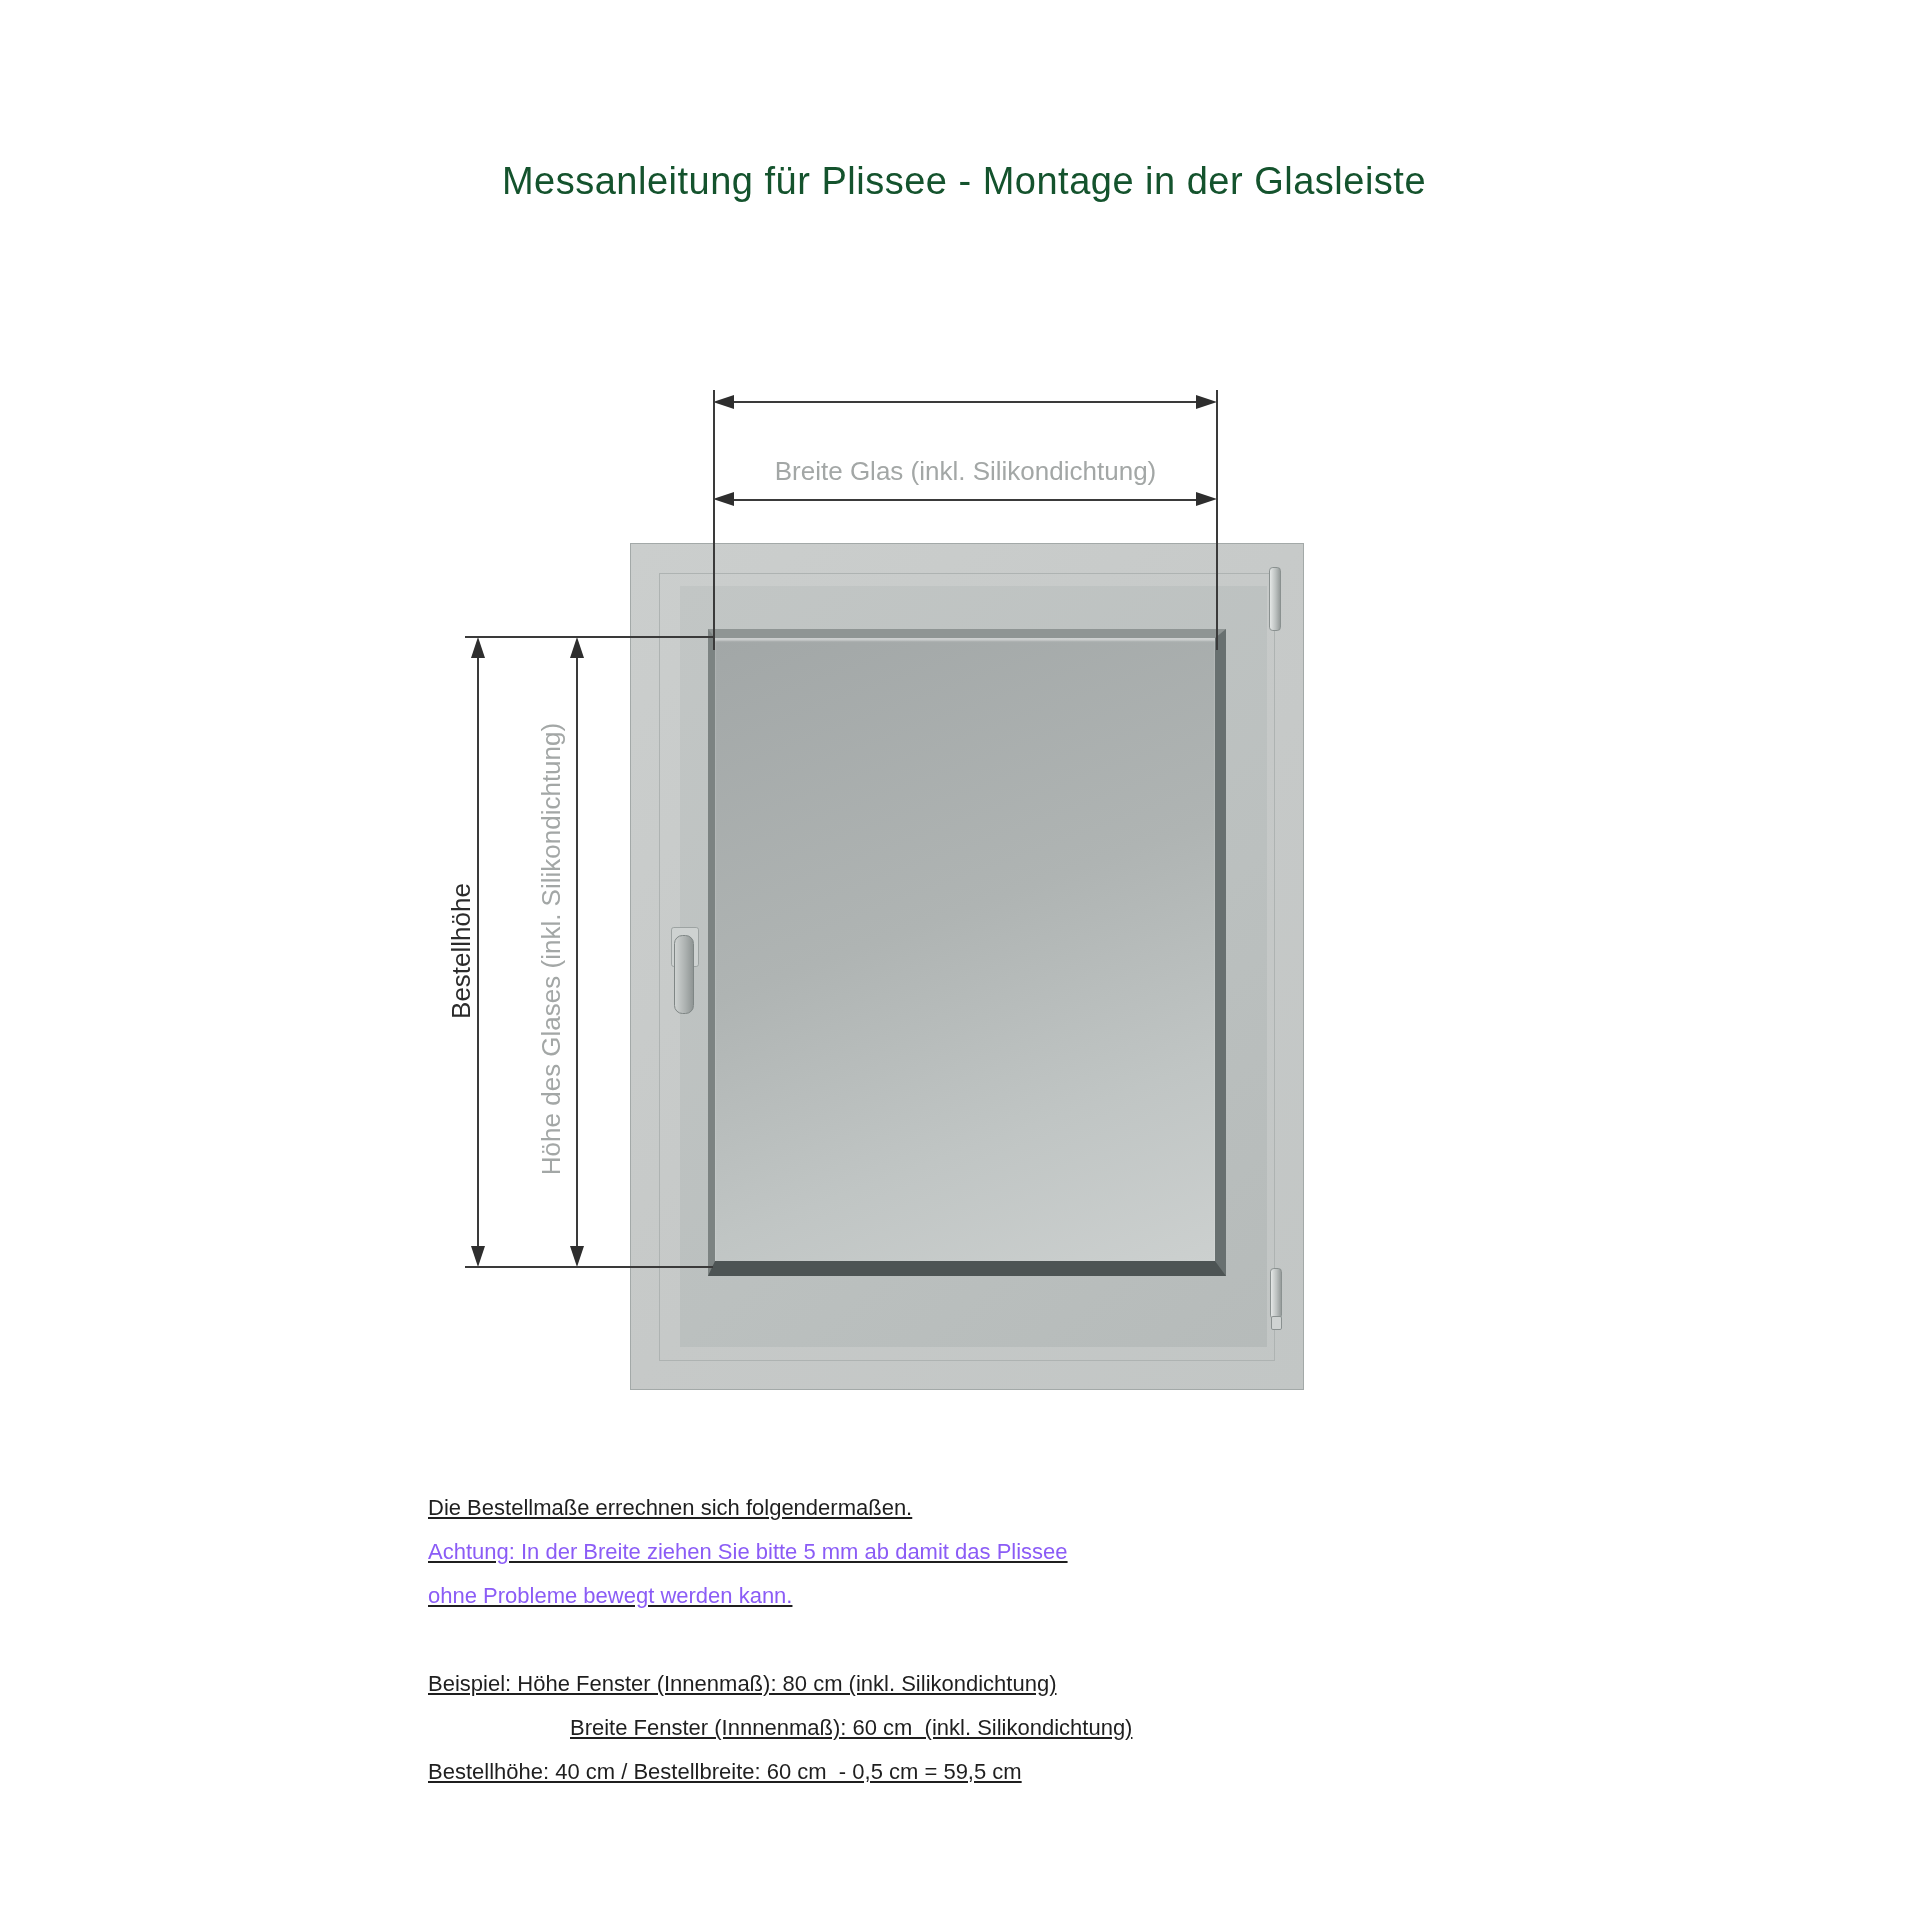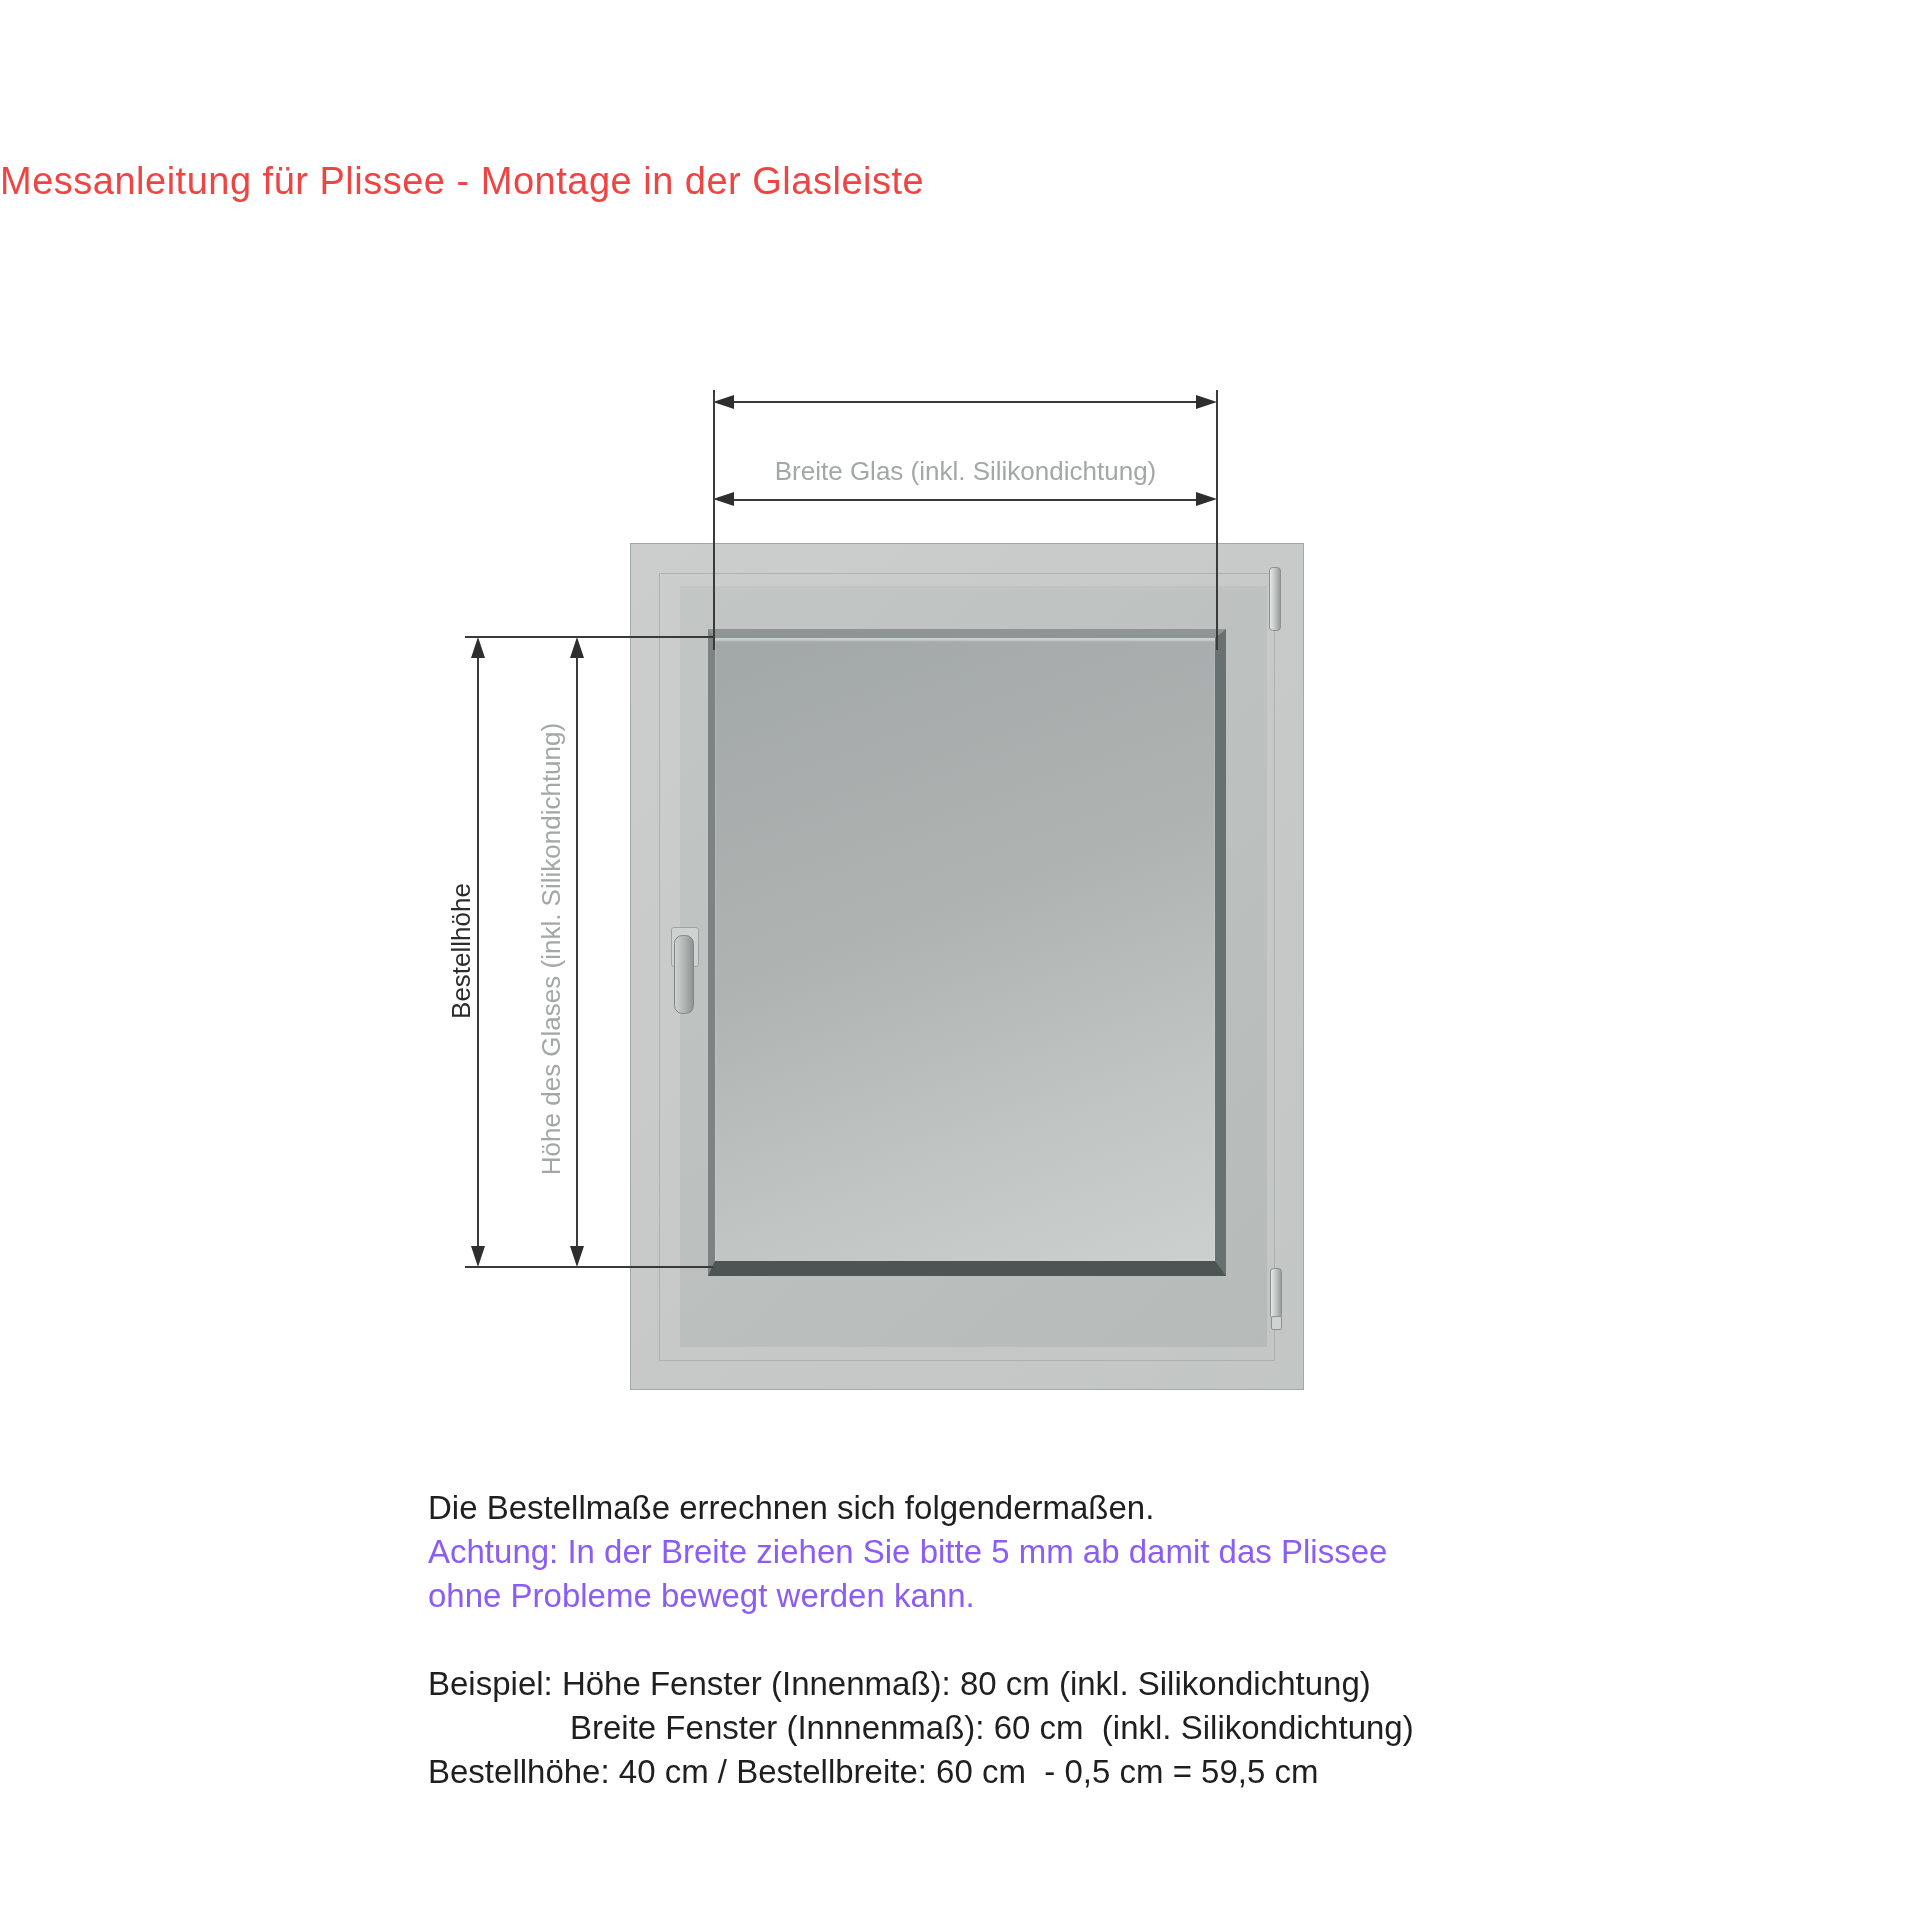--- a/index.html
+++ b/index.html
@@ -1,21 +1,21 @@
 <!DOCTYPE html>
 <html style="font-size:15px"><head>
 <meta charset="utf-8">
 <style>
   html,body{margin:0;padding:0;background:#ffffff;}
   .page{position:relative;width:1928px;height:1928px;background:#ffffff;overflow:hidden;
         font-family:"Liberation Sans", sans-serif;}
 
   
-  .title{position:absolute;left:0;top:160px;width:100%;
-         font-size:38px;color:#ef4444;font-weight:400;letter-spacing:0.5px;}
+  .title{position:absolute;left:0;top:160px;width:100%;text-align:center;
+         font-size:38px;color:#14532d;font-weight:400;letter-spacing:0.5px;}
 
   
   .win-frame{position:absolute;left:630px;top:543px;width:674px;height:847px;
              background:linear-gradient(135deg,#cbcecd 0%,#c6c9c8 55%,#c2c6c5 100%);
              border:1.9px solid #a3a9a8;box-sizing:border-box;}
   .win-inner-line{position:absolute;left:659px;top:573px;width:616px;height:788px;
                   border:1.9px solid #aeb3b2;box-sizing:border-box;}
   .win-sash{position:absolute;left:680px;top:586px;width:587px;height:761px;
             background:linear-gradient(140deg,#c2c6c5 0%,#bbc0bf 60%,#b6bbba 100%);}
   .win-glass{position:absolute;left:708px;top:629px;width:518px;height:647px;box-sizing:border-box;
@@ -45,21 +45,21 @@
   .ah-up{border-left:7.5px solid transparent;border-right:7.5px solid transparent;border-bottom:21px solid #2e2e2e;}
   .ah-down{border-left:7.5px solid transparent;border-right:7.5px solid transparent;border-top:21px solid #2e2e2e;}
 
   .dim-label-h{position:absolute;left:714px;width:503px;text-align:center;font-size:26px;}
   .lbl-dark{color:#2b2b2b;}
   .lbl-gray{color:#a3a7a6;}
   .dim-label-v{position:absolute;width:659px;height:38px;display:flex;align-items:center;
                justify-content:center;font-size:26px;transform:rotate(-90deg);}
 
   
-  .text-block{position:absolute;left:428px;top:1486px;font-size:33px;line-height:44px;color:#1f1f1f;}
+  .text-block{position:absolute;left:428px;top:1486px;font-size:22px;line-height:44px;color:#1f1f1f;text-decoration:underline;}
   .text-block p{margin:0;white-space:pre;}
   .text-block .red{color:#8b5cf6;}
   .text-block .spacer{height:44px;}
   .indent{padding-left:142px;}
 </style>
 </head>
 <body>
 
 <div class="page">
 

